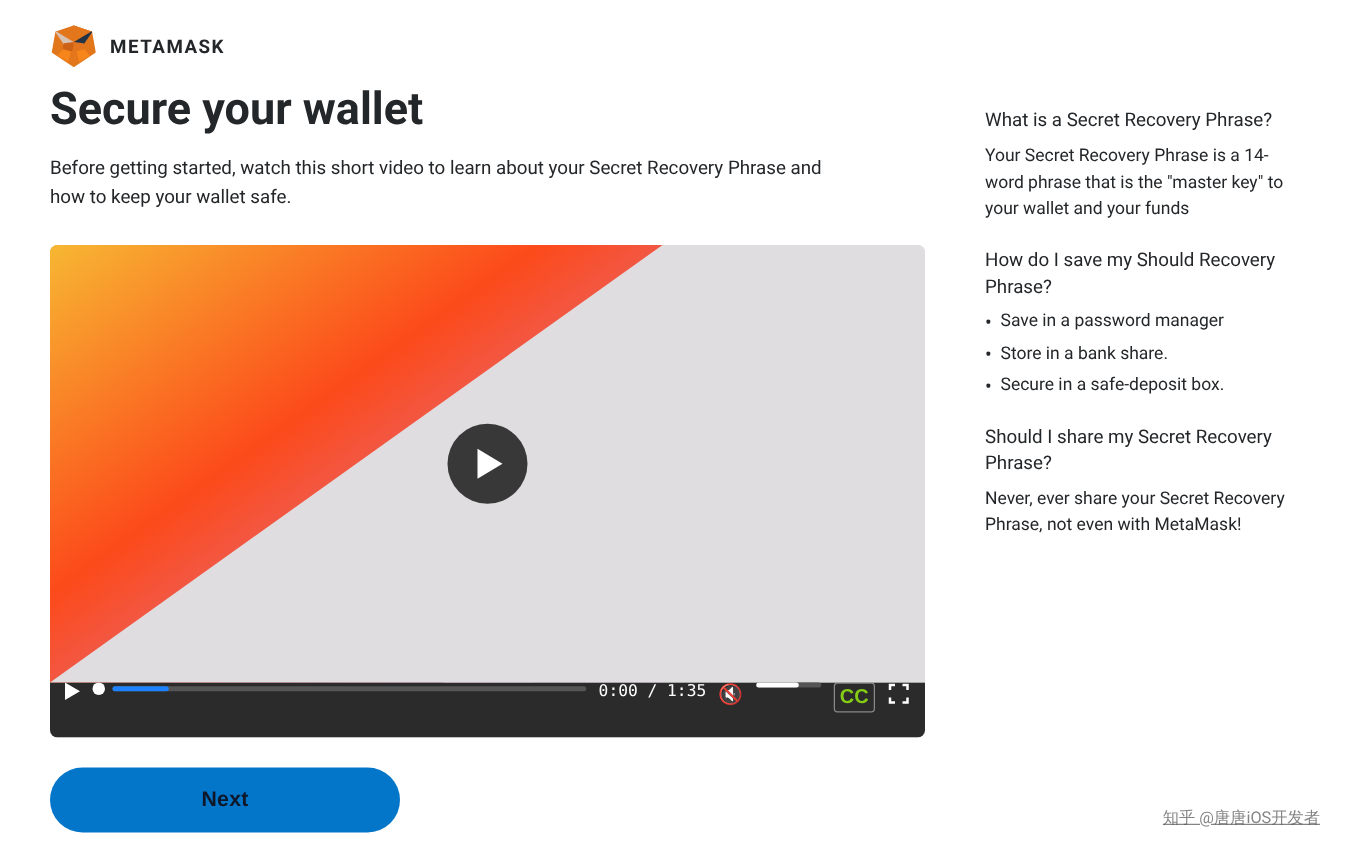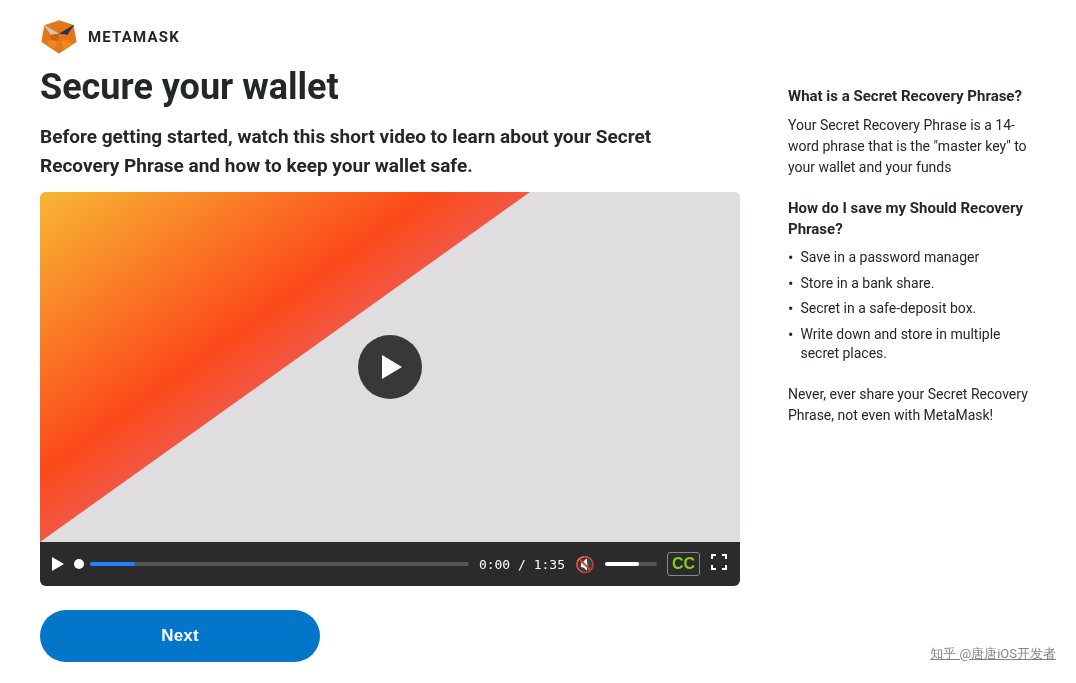--- a/index.html
+++ b/index.html
@@ -47,26 +47,25 @@
       max-width: 760px;
     }
     .page-title {
       font-size: 36px;
       font-weight: 700;
       color: #24272a;
       margin-bottom: 14px;
       line-height: 1.2;
     }
     .page-subtitle {
-      font-size: 19px;
+      font-size: 15px;
       color: #24272a;
       line-height: 1.5;
-      margin-bottom: 12px;
+      margin-bottom: 28px;
       max-width: 640px;
-      font-weight: bold;
     }
     .video-container {
       position: relative;
       width: 100%;
       max-width: 700px;
       background: #e8e8e8;
       border-radius: 6px;
       overflow: hidden;
     }
     .video-visual {
@@ -115,21 +114,21 @@
       height: 0;
       border-top: 12px solid transparent;
       border-bottom: 12px solid transparent;
       border-left: 20px solid white;
       margin-left: 4px;
     }
     .video-controls {
       background: #2b2b2b;
       height: 44px;
       display: flex;
-      align-items: center;
+      align-items: flex-start;
       padding: 0 12px;
       gap: 10px;
     }
     .ctrl-play-btn {
       background: none;
       border: none;
       cursor: pointer;
       display: flex;
       align-items: center;
     }
@@ -209,41 +208,41 @@
       font-size: 16px;
     }
     .next-btn-container {
       margin-top: 24px;
       max-width: 280px;
     }
     .next-btn {
       width: 100%;
       padding: 16px 0;
       background: #0376c9;
-      color: #ffffff;
+      color: #0f172a;
       font-size: 17px;
       font-weight: 600;
       border: none;
       border-radius: 30px;
       cursor: pointer;
       letter-spacing: 0.01em;
     }
     .right-panel {
       width: 248px;
       flex-shrink: 0;
       padding: 20px 0 20px 0;
       font-size: 14px;
       line-height: 1.5;
       color: #24272a;
     }
     .faq-section {
       margin-bottom: 20px;
     }
     .faq-title {
-      font-weight: 700;
+      font-weight: 400;
       font-size: 15px;
       color: #24272a;
       margin-bottom: 8px;
       line-height: 1.4;
     }
     .faq-body {
       font-size: 14px;
       color: #24272a;
       line-height: 1.5;
       margin-bottom: 8px;
@@ -362,25 +361,25 @@
       <div class="faq-section">
         <div class="faq-title">What is a Secret Recovery Phrase?</div>
         <div class="faq-body">Your Secret Recovery Phrase is a 14-word phrase that is the "master key" to your wallet and your funds</div>
       </div>
 
       <div class="faq-section">
         <div class="faq-title">How do I save my Should Recovery Phrase?</div>
         <ul class="faq-list">
           <li>Save in a password manager</li>
           <li>Store in a bank share.</li>
-          <li>Secret in a safe-deposit box.</li>
-          <li>Write down and store in multiple secret places.</li>
+          <li>Secure in a safe-deposit box.</li>
         </ul>
       </div>
 
       <div class="faq-section">
+        <div class="faq-title">Should I share my Secret Recovery Phrase?</div>
         <div class="faq-body">Never, ever share your Secret Recovery Phrase, not even with MetaMask!</div>
       </div>
     </div>
   </div>
 </div>
 
 <div class="watermark">知乎 @唐唐iOS开发者</div>
 
 </body></html>

